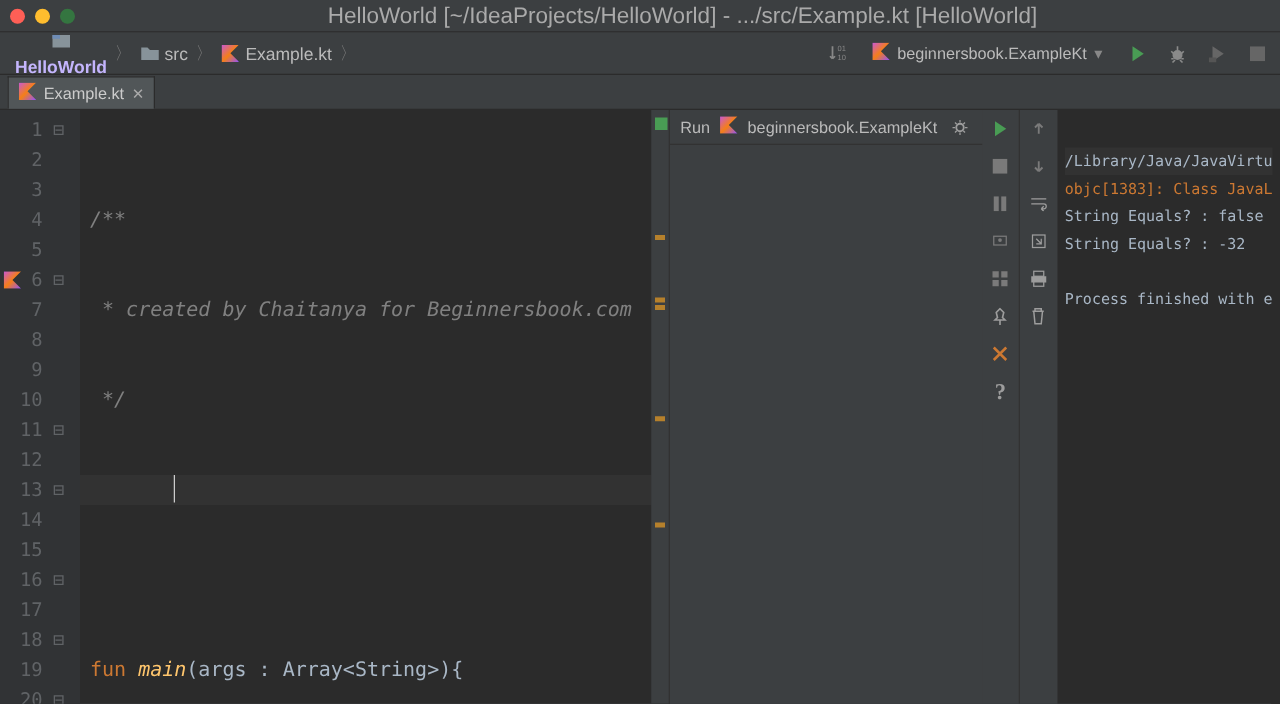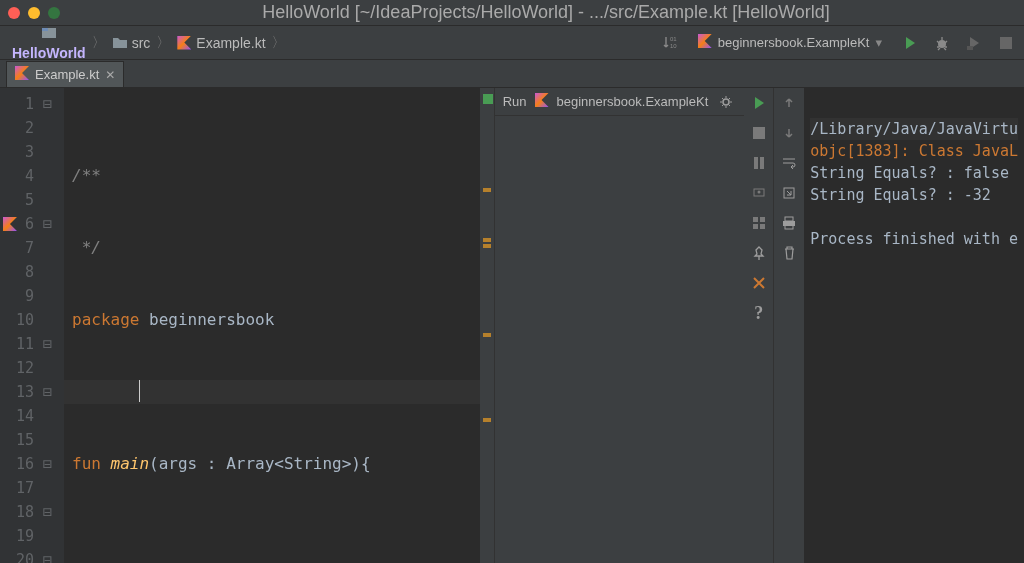--- a/index.html
+++ b/index.html
@@ -212,21 +212,21 @@
       display:flex;align-items:center;justify-content:center;
       color:#9d9d9d; cursor:pointer;
     }
     .tool-play{color:#499c54;}
     .tool-close{color:#cc7832;}
     .console {
       flex:1;
       background:#2b2b2b;
       padding: 8px 6px;
       line-height: 22px;
-      font-size: 15px;
+      font-size: 12px;
       white-space: pre;
       overflow: hidden;
     }
     .console .warn { color:#cc7832; }
     .console-line-hl { background:#323232; display:block; }
 
     .crumb.sel { font-weight:bold; color:#c4b5fd;flex-direction:column;}
     svg { display:block; }
   </style>
 </head>
@@ -398,20 +398,21 @@
         </div>
       <div class="gutter-line">
           <span>20</span>
           <span class="fold-col">⊟</span>
         </div>
     </div>
 
     <div class="code">
       <div class="cur-line"></div>
       <div class="line"><span class="cmt">/**</span></div>
+      <div class="line"><span class="cmt"> * created by Chaitanya for Beginnersbook.com</span></div>
       <div class="line"><span class="cmt"> */</span></div>
       <div class="line"><span class="kw">package</span><span> beginnersbook</span></div>
       <div class="line"> </div>
       <div class="line"><span class="kw">fun </span><span class="fn">main</span><span>(args : Array&lt;String&gt;){</span></div>
       
       
       
       
       
       

